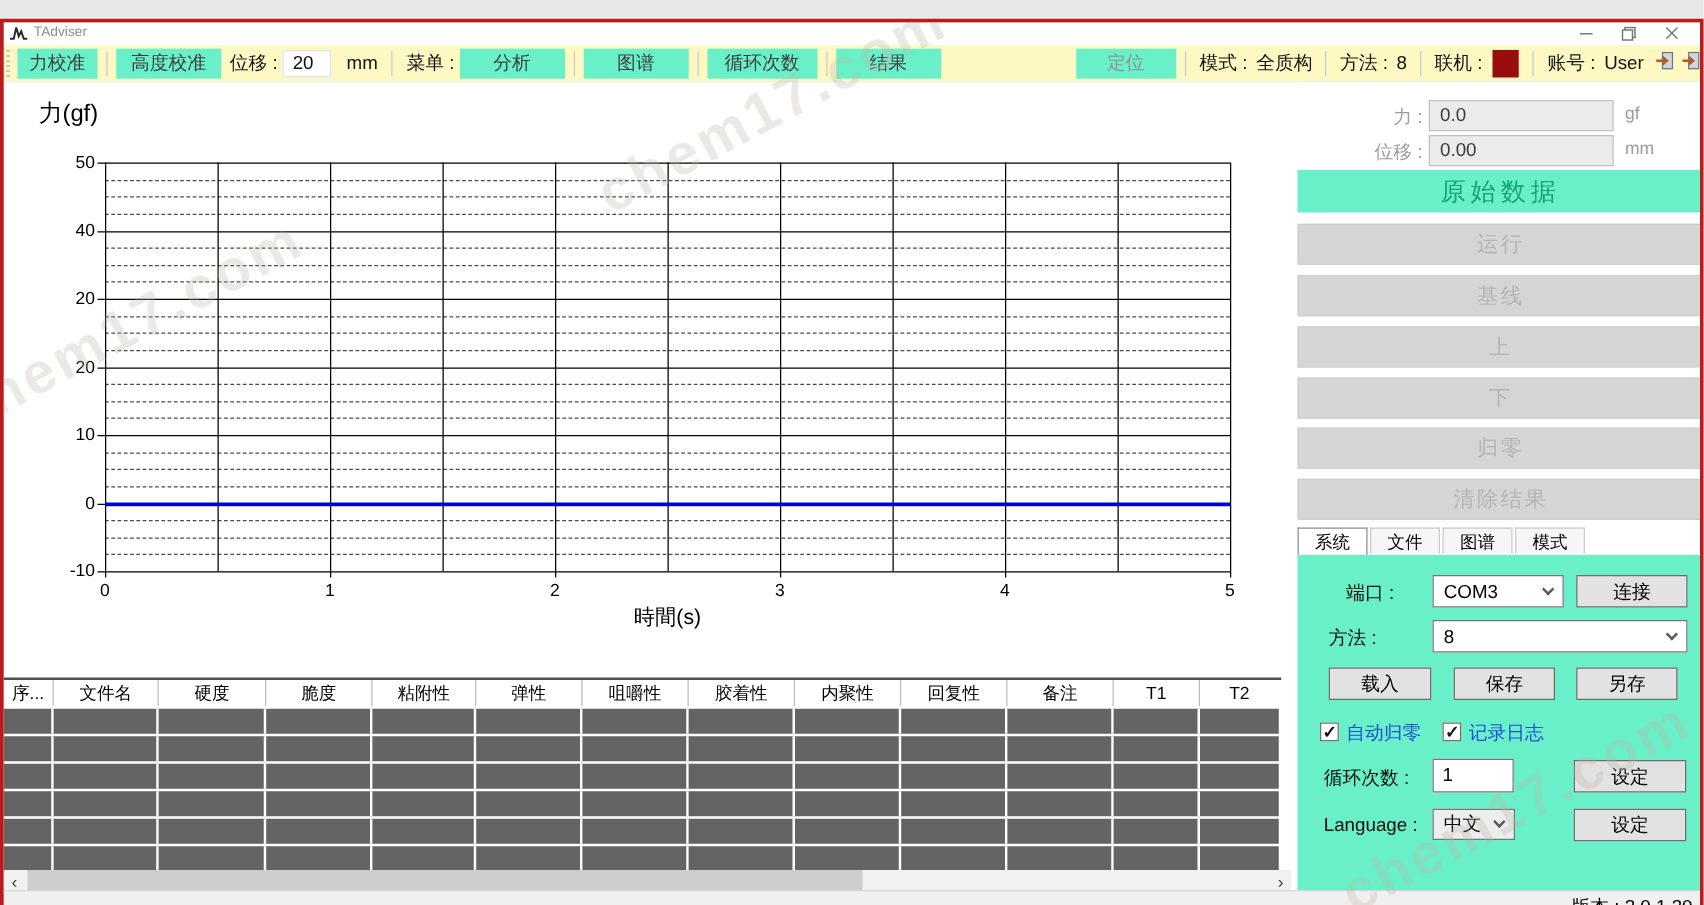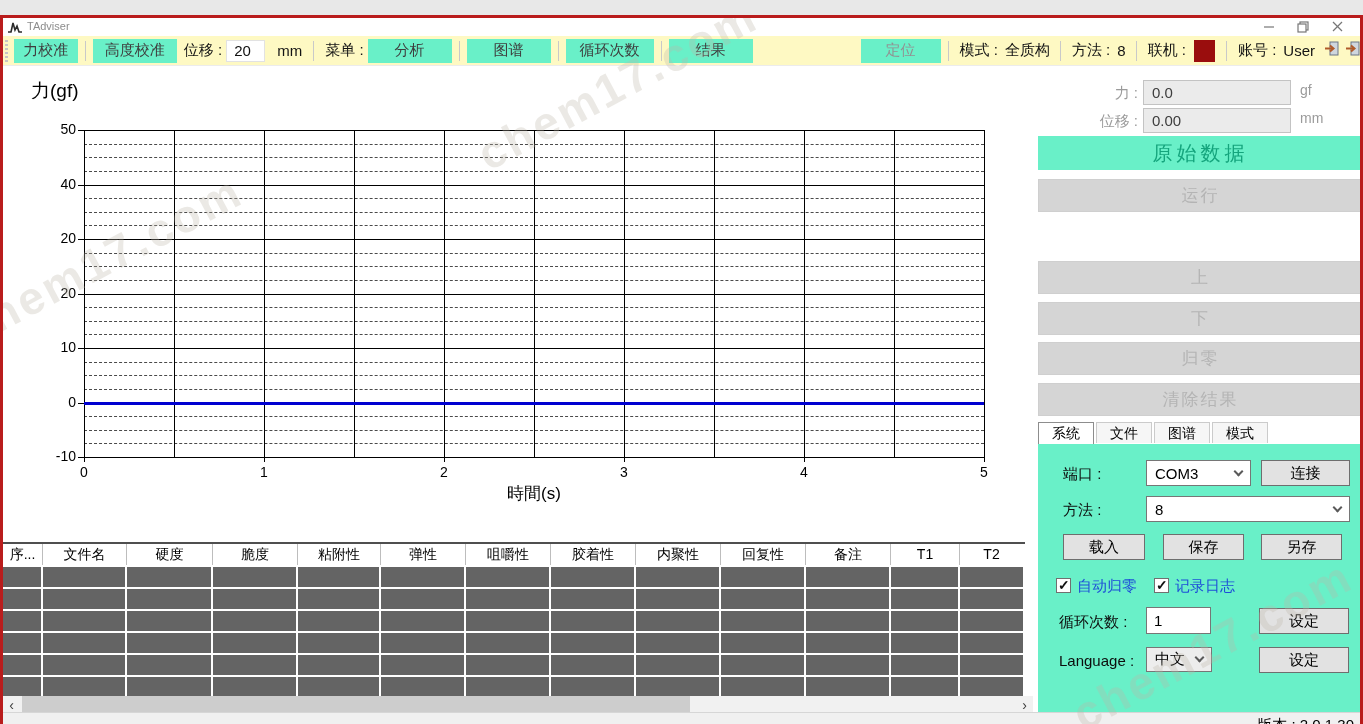--- a/index.html
+++ b/index.html
@@ -377,34 +377,35 @@
       <div class="meas-input" style="top:14px">0.0</div>
       <span class="meas-unit" style="top:16px">gf</span>
 
       <span class="meas-label" style="top:46px;left:0">位移 :</span>
       <div class="meas-input" style="top:42px">0.00</div>
       <span class="meas-unit" style="top:44px">mm</span>
 
       <div class="op-btn">原始数据</div>
 
       <div class="act-btn" style="top:113px">运行</div>
+      <div class="act-btn" style="top:154px">基线</div>
       <div class="act-btn" style="top:195px">上</div>
       <div class="act-btn" style="top:236px">下</div>
       <div class="act-btn" style="top:276px">归零</div>
       <div class="act-btn" style="top:317px">清除结果</div>
 
       <div class="tabs">
         <div class="tab active">系统</div>
         <div class="tab">文件</div>
         <div class="tab">图谱</div>
         <div class="tab">模式</div>
       </div>
 
       <div class="mint-panel">
-        <span class="mp-label" style="left:25px;top:21px">端口 :</span>
+        <span class="mp-label" style="left:39px;top:21px">端口 :</span>
         <div class="select" style="left:108px;top:16px;width:105px;height:26px">
           <span>COM3</span>
             <span class="chev"></span>
         </div>
         <div class="mp-btn" style="left:223px;top:16px;width:89px;height:26px">连接</div>
 
         <span class="mp-label" style="left:25px;top:57px">方法 :</span>
         <div class="select" style="left:108px;top:52px;width:204px;height:26px">
           <span>8</span>
             <span class="chev"></span>

